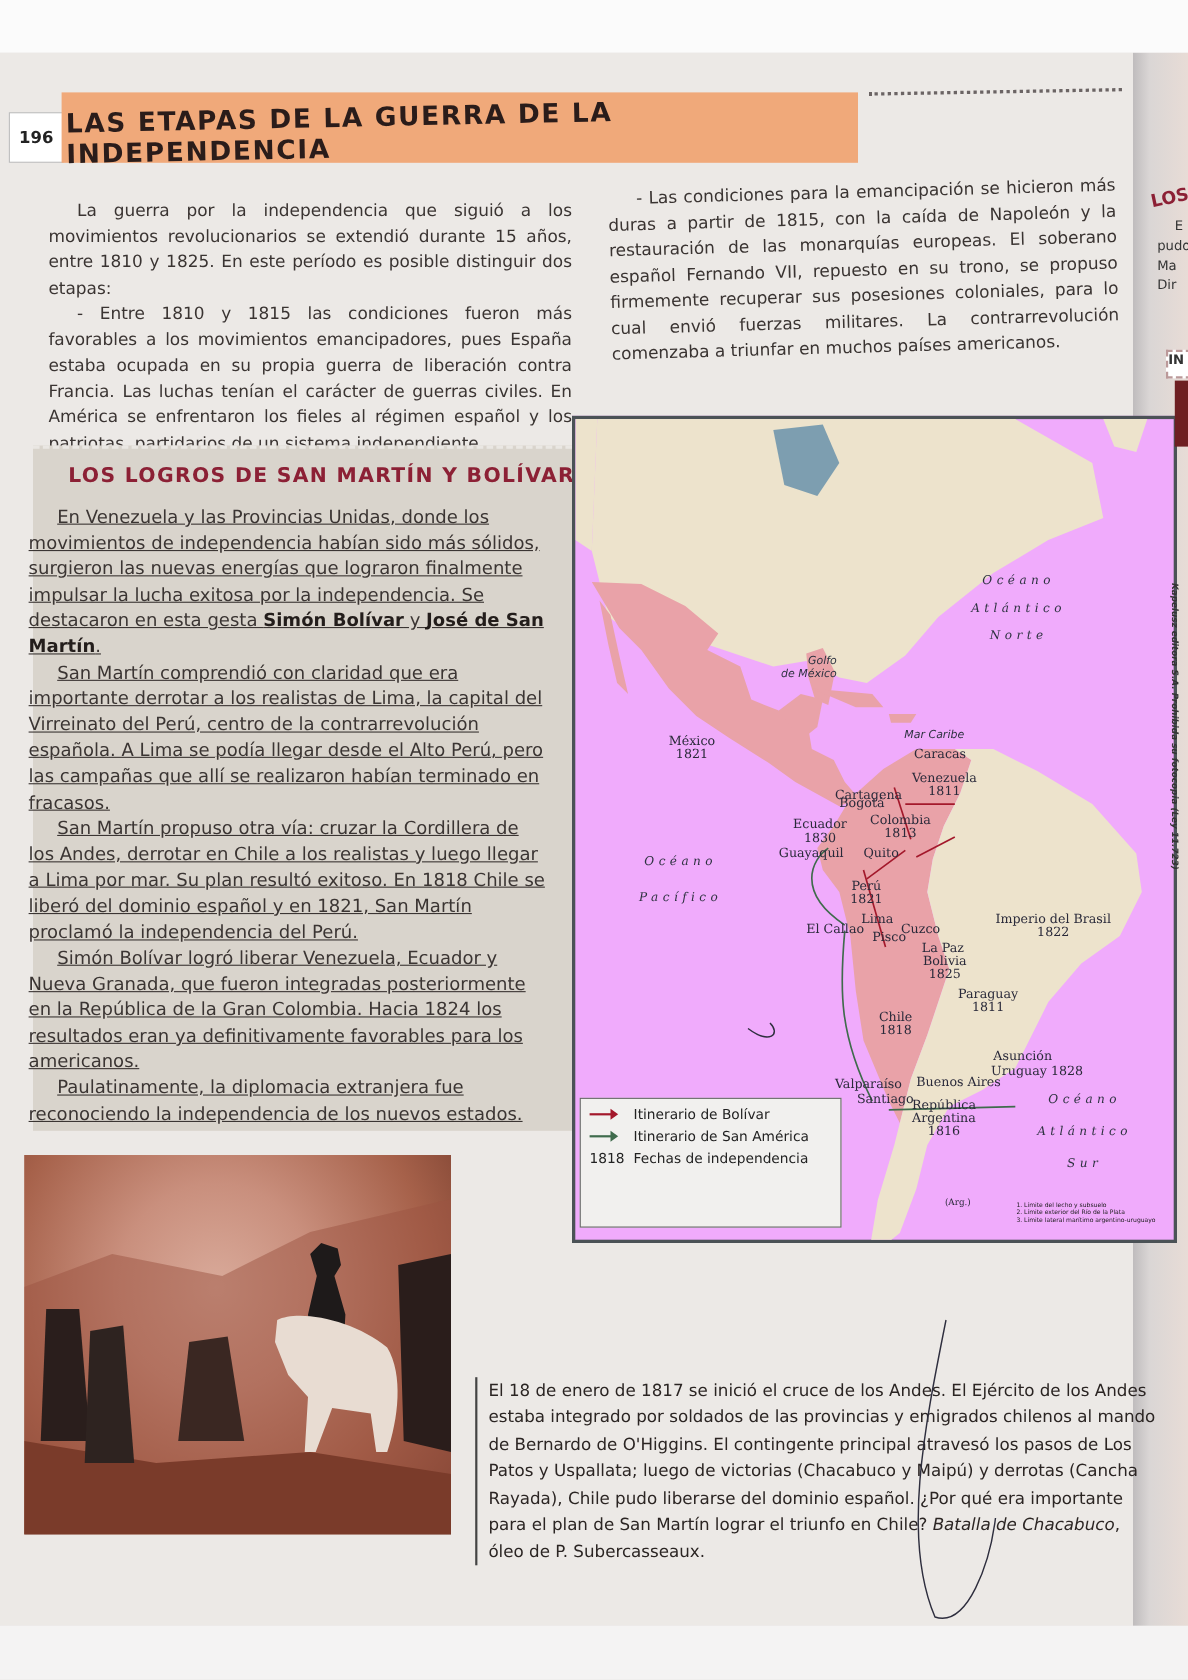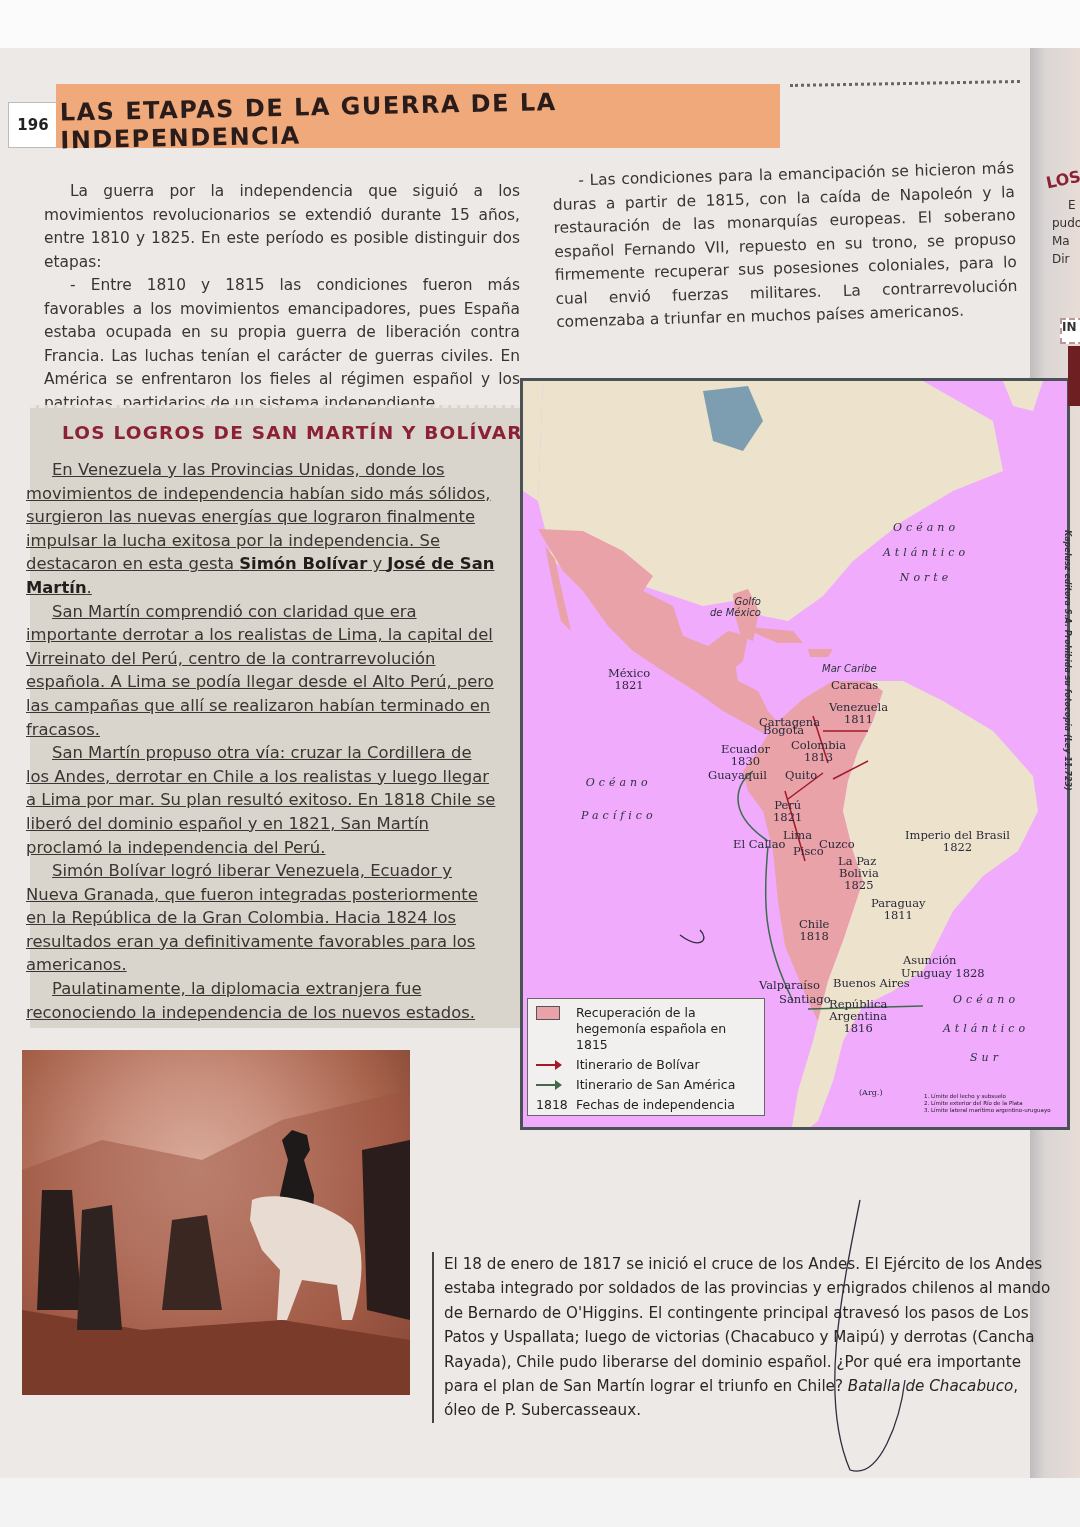--- a/index.html
+++ b/index.html
@@ -187,29 +187,20 @@
       <div>República</div>
       <div>Argentina</div>
       <div>1816</div>
     </div>
   <div class="map-label" style="left:336px;top:706px;font-size:8px;">(Arg.)</div>
 </div>
 
 <div class="legend">
   <div class="legend-row">
     <span class="legend-key">
-        <span class="swatch"></span>
-      </span>
-    <span>
-        <div>Recuperación de la</div>
-        <div>hegemonía española en 1815</div>
-      </span>
-  </div>
-  <div class="legend-row">
-    <span class="legend-key">
         <span class="arrow" style="background:#a3182b;color:#a3182b;"></span>
       </span>
     <span>Itinerario de Bolívar</span>
   </div>
   <div class="legend-row">
     <span class="legend-key">
         <span class="arrow" style="background:#3f6b4c;color:#3f6b4c;"></span>
       </span>
     <span>Itinerario de San América</span>
   </div>

